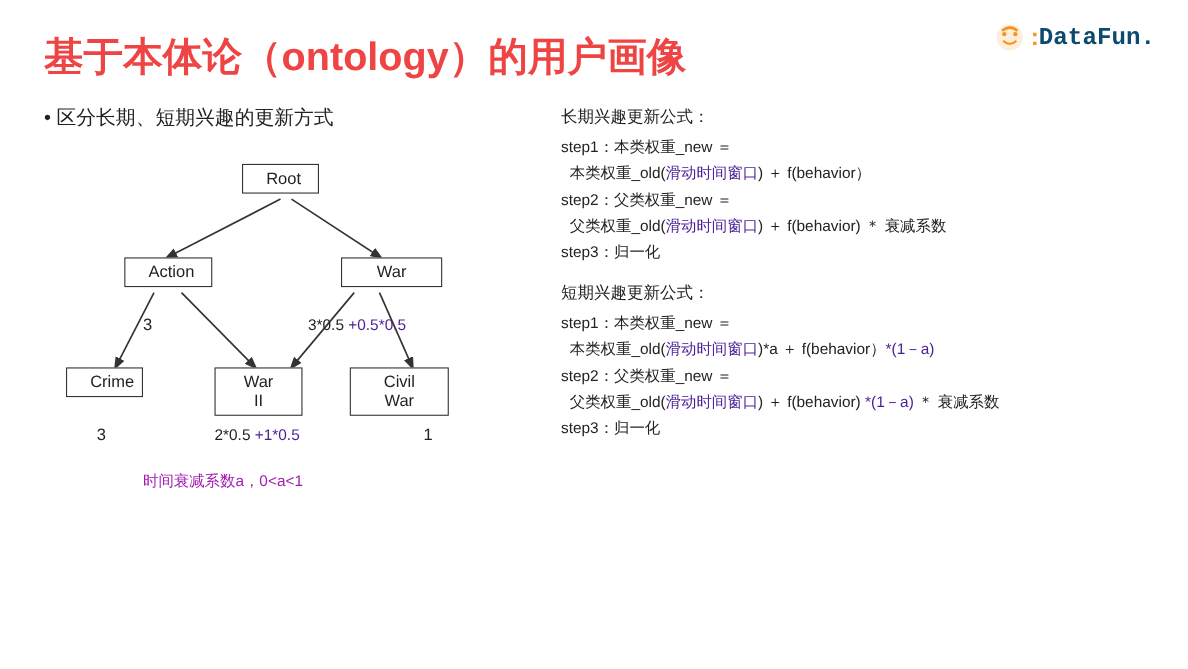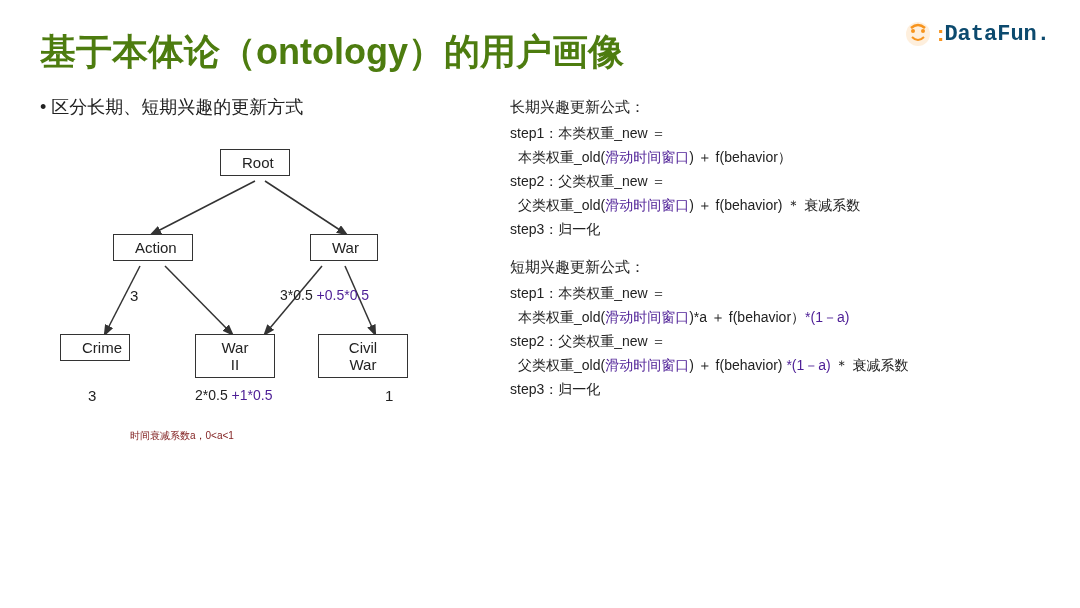--- a/index.html
+++ b/index.html
@@ -16,21 +16,21 @@
       width: 1080px;
       height: 608px;
       background: #ffffff;
       padding: 28px 40px 20px 40px;
       position: relative;
     }
 
     .title {
       font-size: 36px;
       font-weight: bold;
-      color: #4d7c0f;
+      color: #ef4444;
       margin-bottom: 18px;
       font-family: 'Microsoft YaHei', 'SimHei', sans-serif;
     }
 
     .content-area {
       display: flex;
       gap: 0;
     }
 
     .left-panel {
@@ -67,43 +67,43 @@
       background: white;
       text-align: center;
       font-size: 15px;
       color: #222;
       padding: 4px 21px;
       font-family: Arial, 'Microsoft YaHei', sans-serif;
     }
 
     .node-root { width: 70px; left: 170px; top: 10px; }
     .node-action { width: 80px; left: 63px; top: 95px; }
-    .node-war { width: 68px; left: 260px; top: 95px; }
+    .node-war { width: 92px; left: 260px; top: 95px; }
     .node-crime { width: 70px; left: 10px; top: 195px; }
     .node-warii { width: 80px; left: 145px; top: 195px; }
     .node-civilwar { width: 90px; left: 268px; top: 195px; }
 
     .label-below {
       position: absolute;
       font-size: 15px;
       color: #222;
       font-family: Arial, sans-serif;
       text-align: center;
     }
     .label-3-crime { left: 38px; top: 248px; }
     .label-war2 { left: 145px; top: 248px; }
     .label-1-civil { left: 335px; top: 248px; }
     .label-3-action { left: 80px; top: 148px; }
     .label-war-top { left: 240px; top: 148px; }
 
     .red-text { color: #4c1d95; }
     .decay-label {
       position: absolute;
-      font-size: 10px;
-      color: #7f1d1d;
+      font-size: 14px;
+      color: #a21caf;
       left: 80px;
       top: 290px;
       font-family: 'Microsoft YaHei', Arial, sans-serif;
     }
 
     
     .right-panel {
       flex: 1;
       padding-left: 30px;
       font-size: 15px;

